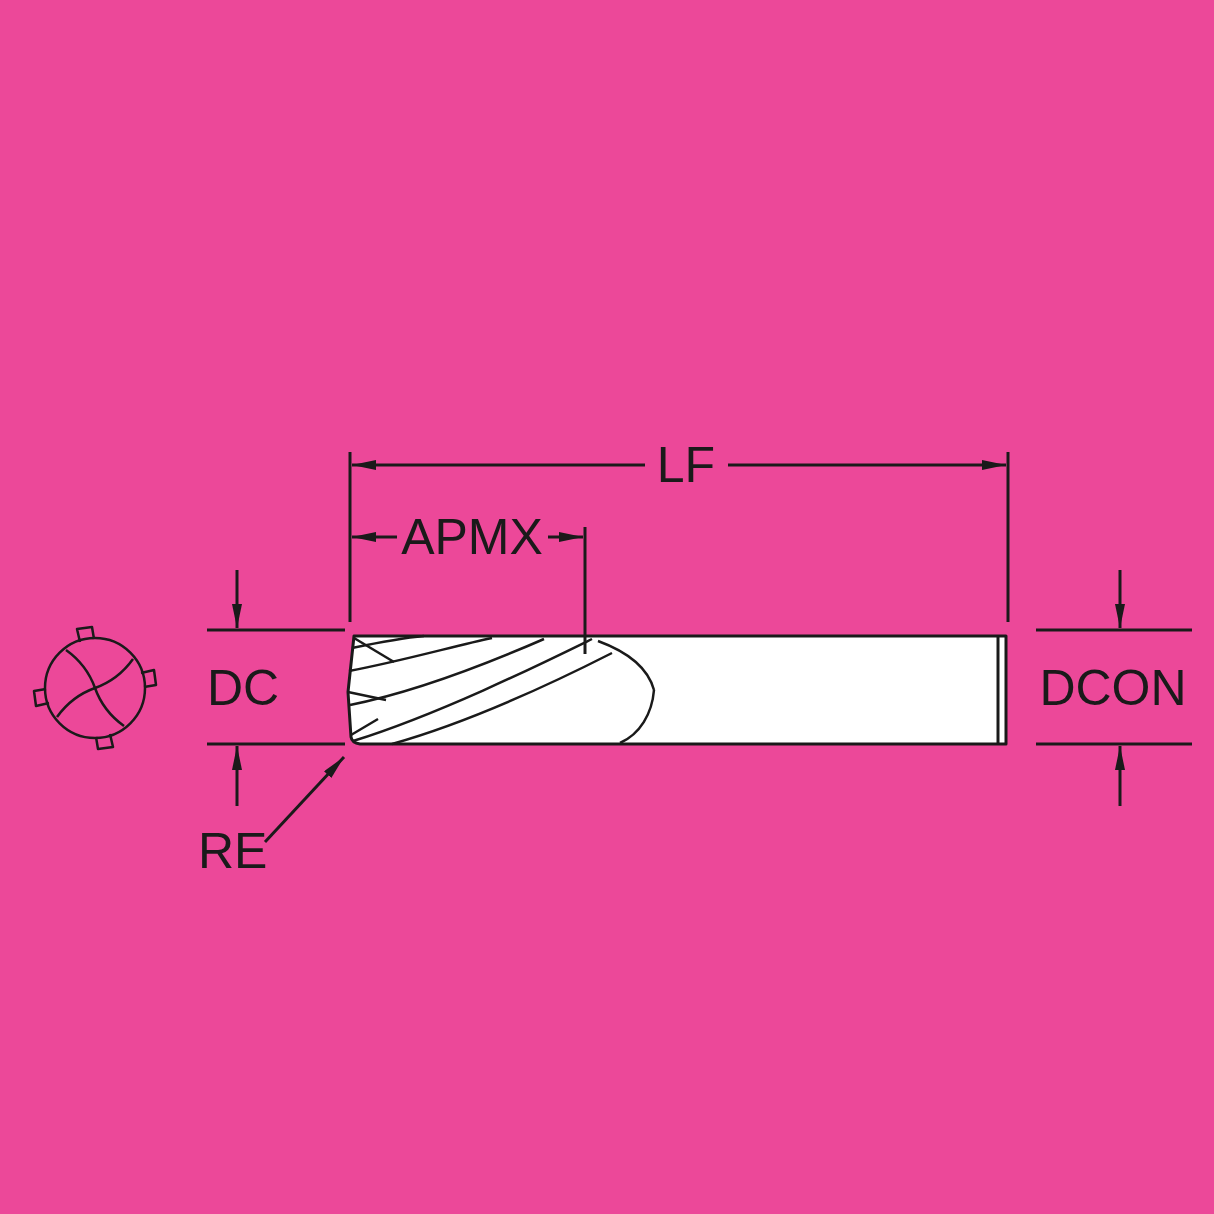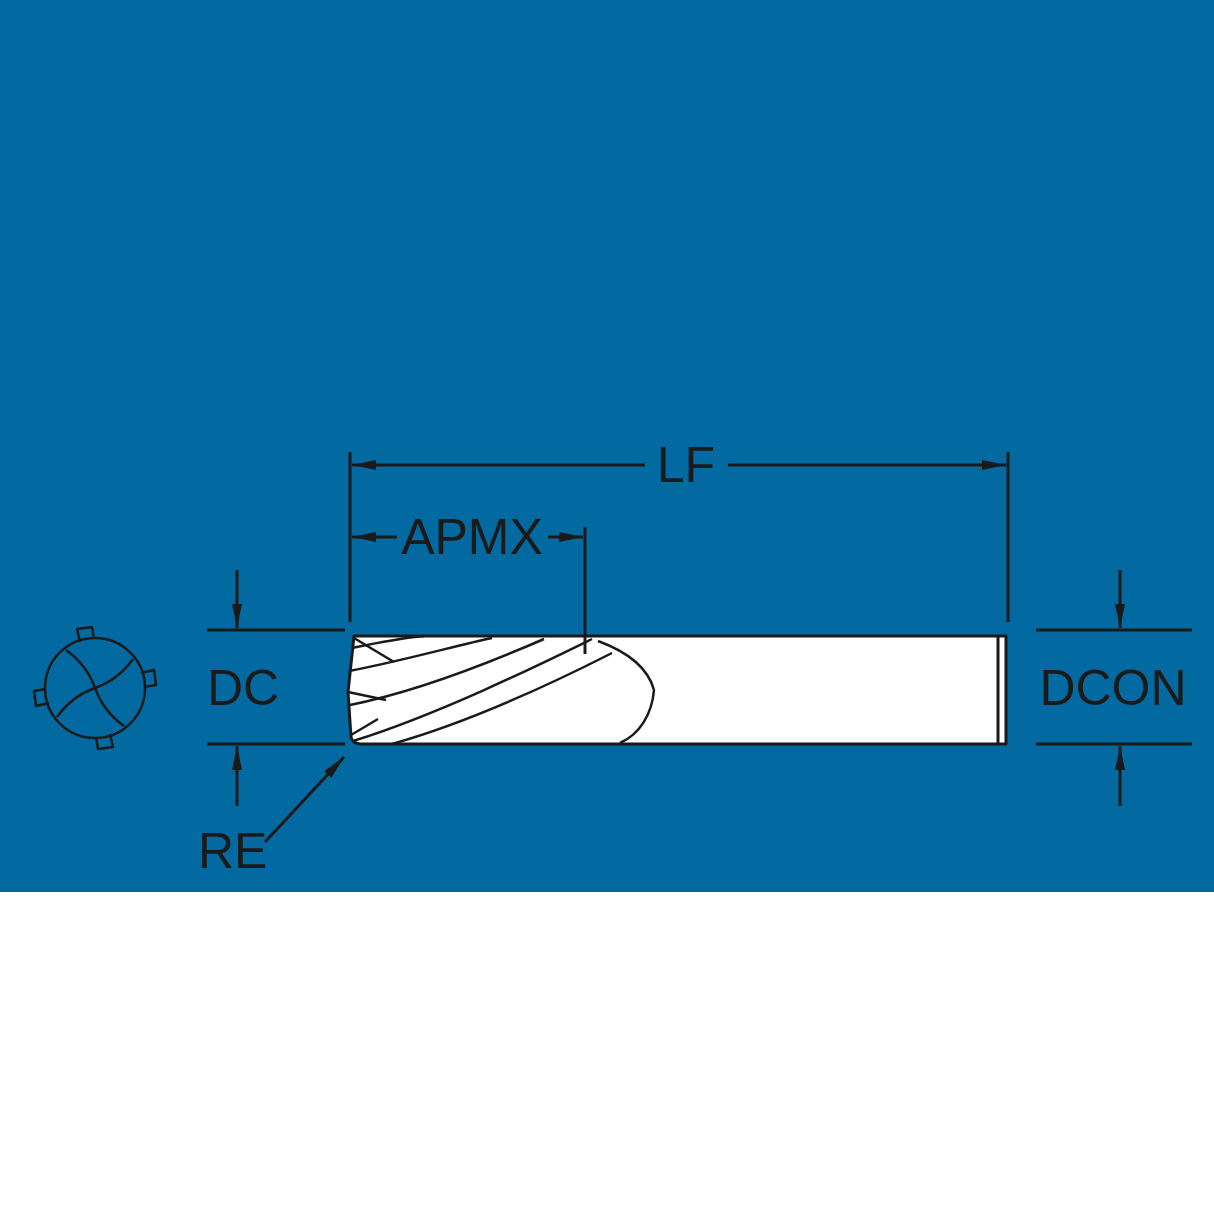--- a/index.html
+++ b/index.html
@@ -1,19 +1,19 @@
 <!DOCTYPE html>
 <html><head>
 <meta charset="utf-8">
 <style>
   html, body { margin: 0; padding: 0; background: #ffffff; }
   .canvas {
     width: 1214px;
-    height: 892px;
-    background: #0369a1;
+    height: 1214px;
+    background: #ec4899;
     position: relative;
     overflow: hidden;
     text-align: center;
   }
   svg { display: block; }
   .ln {
     stroke: #1a1a1a;
     stroke-width: 3;
     fill: none;
     stroke-linecap: butt;

